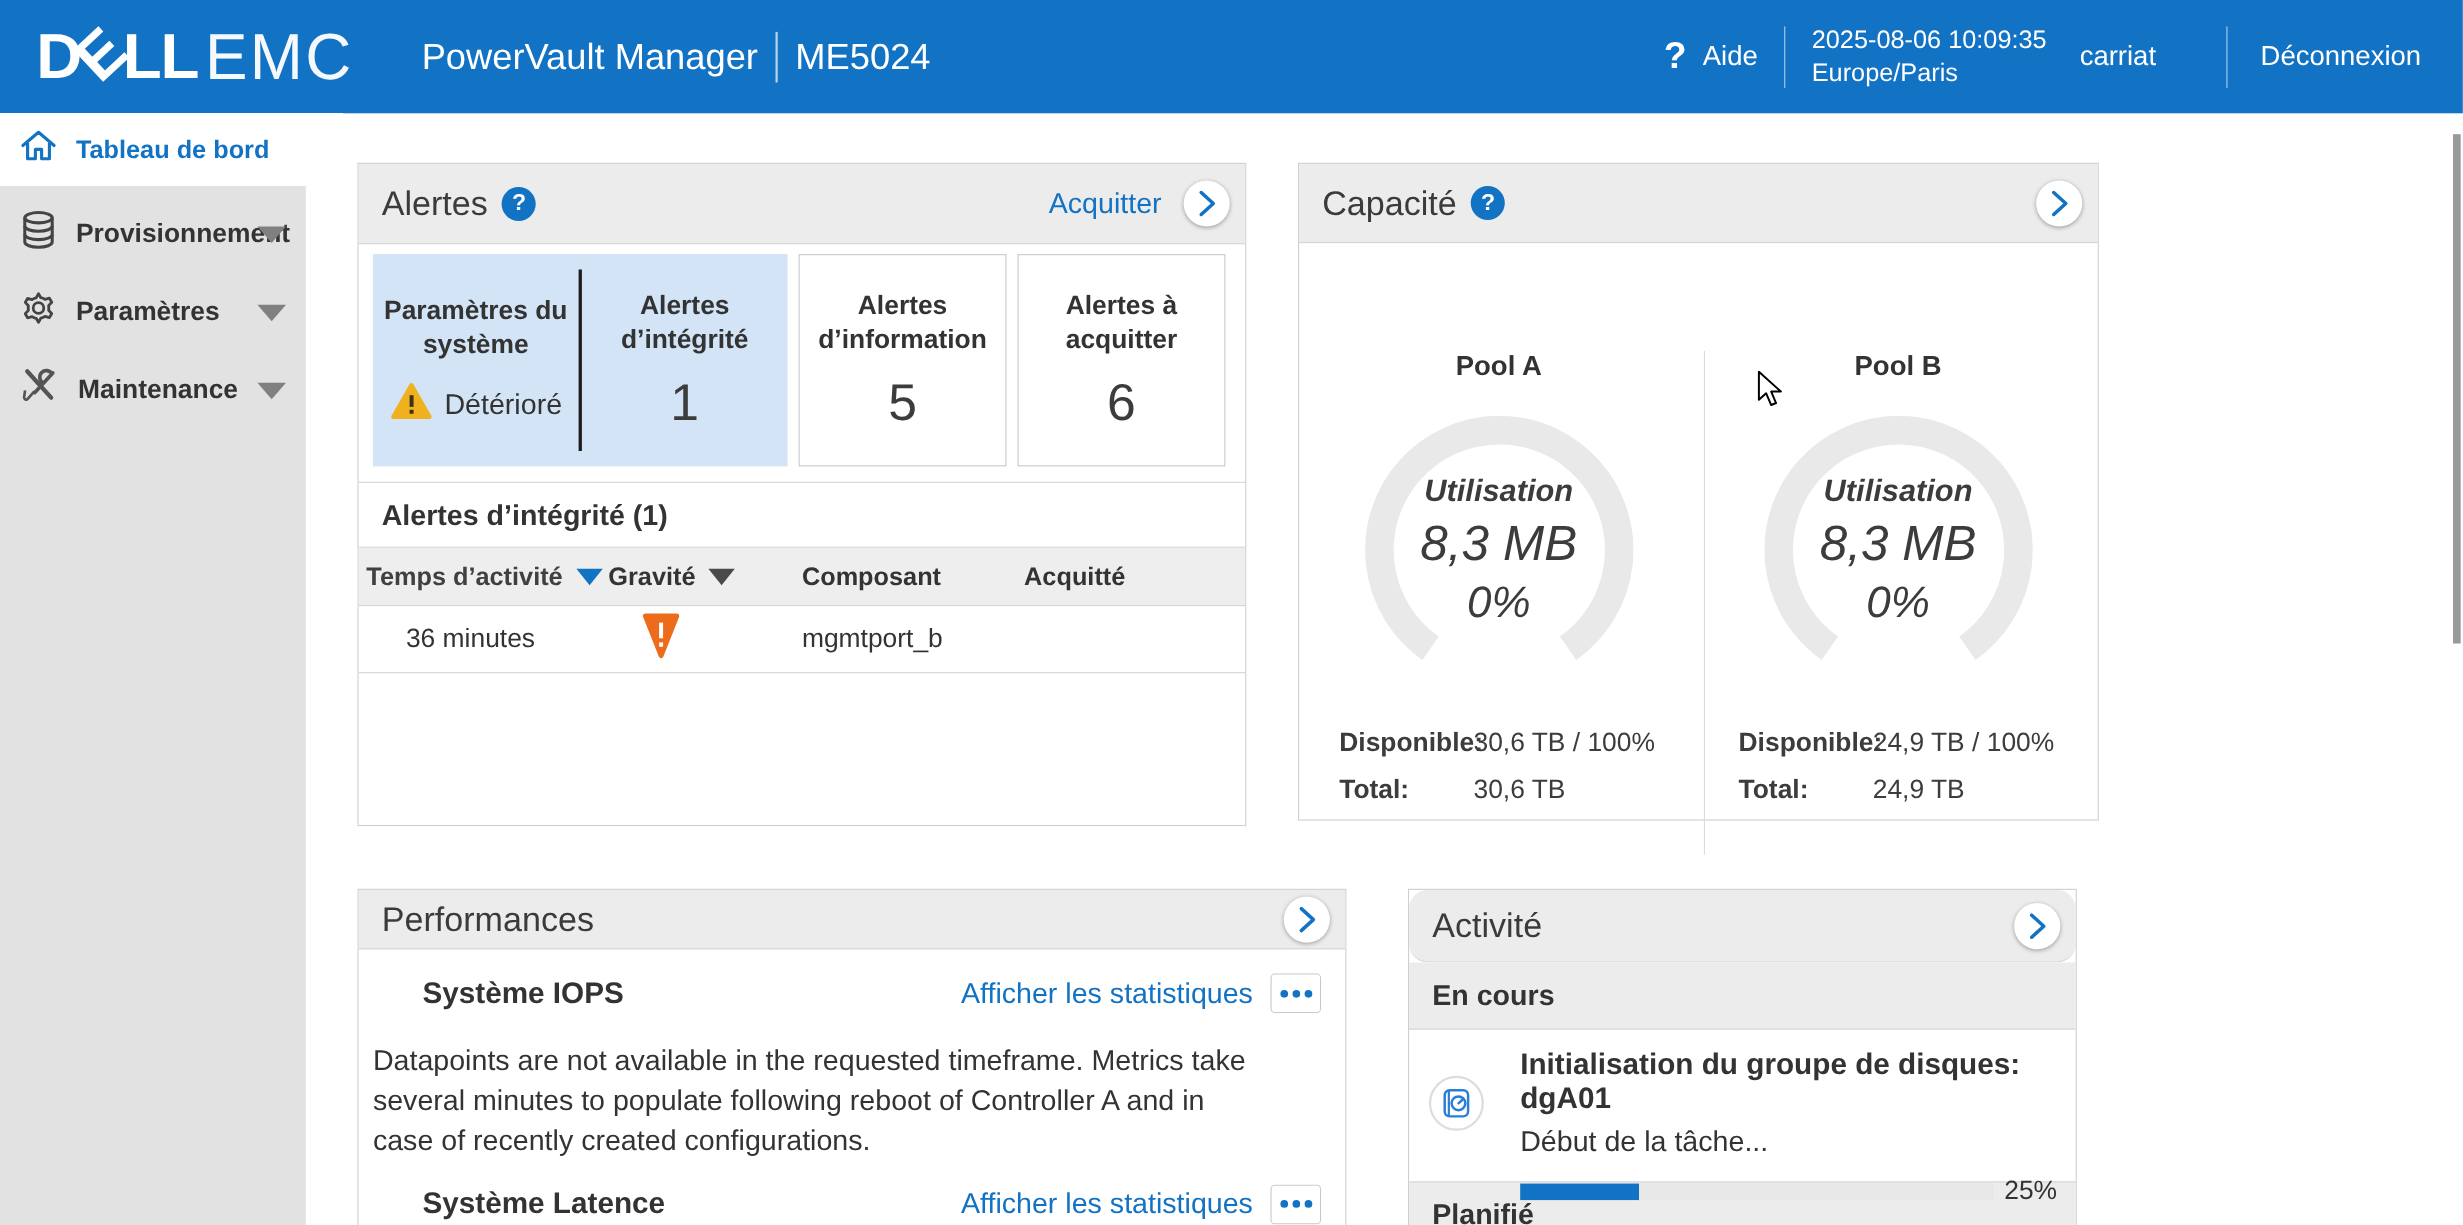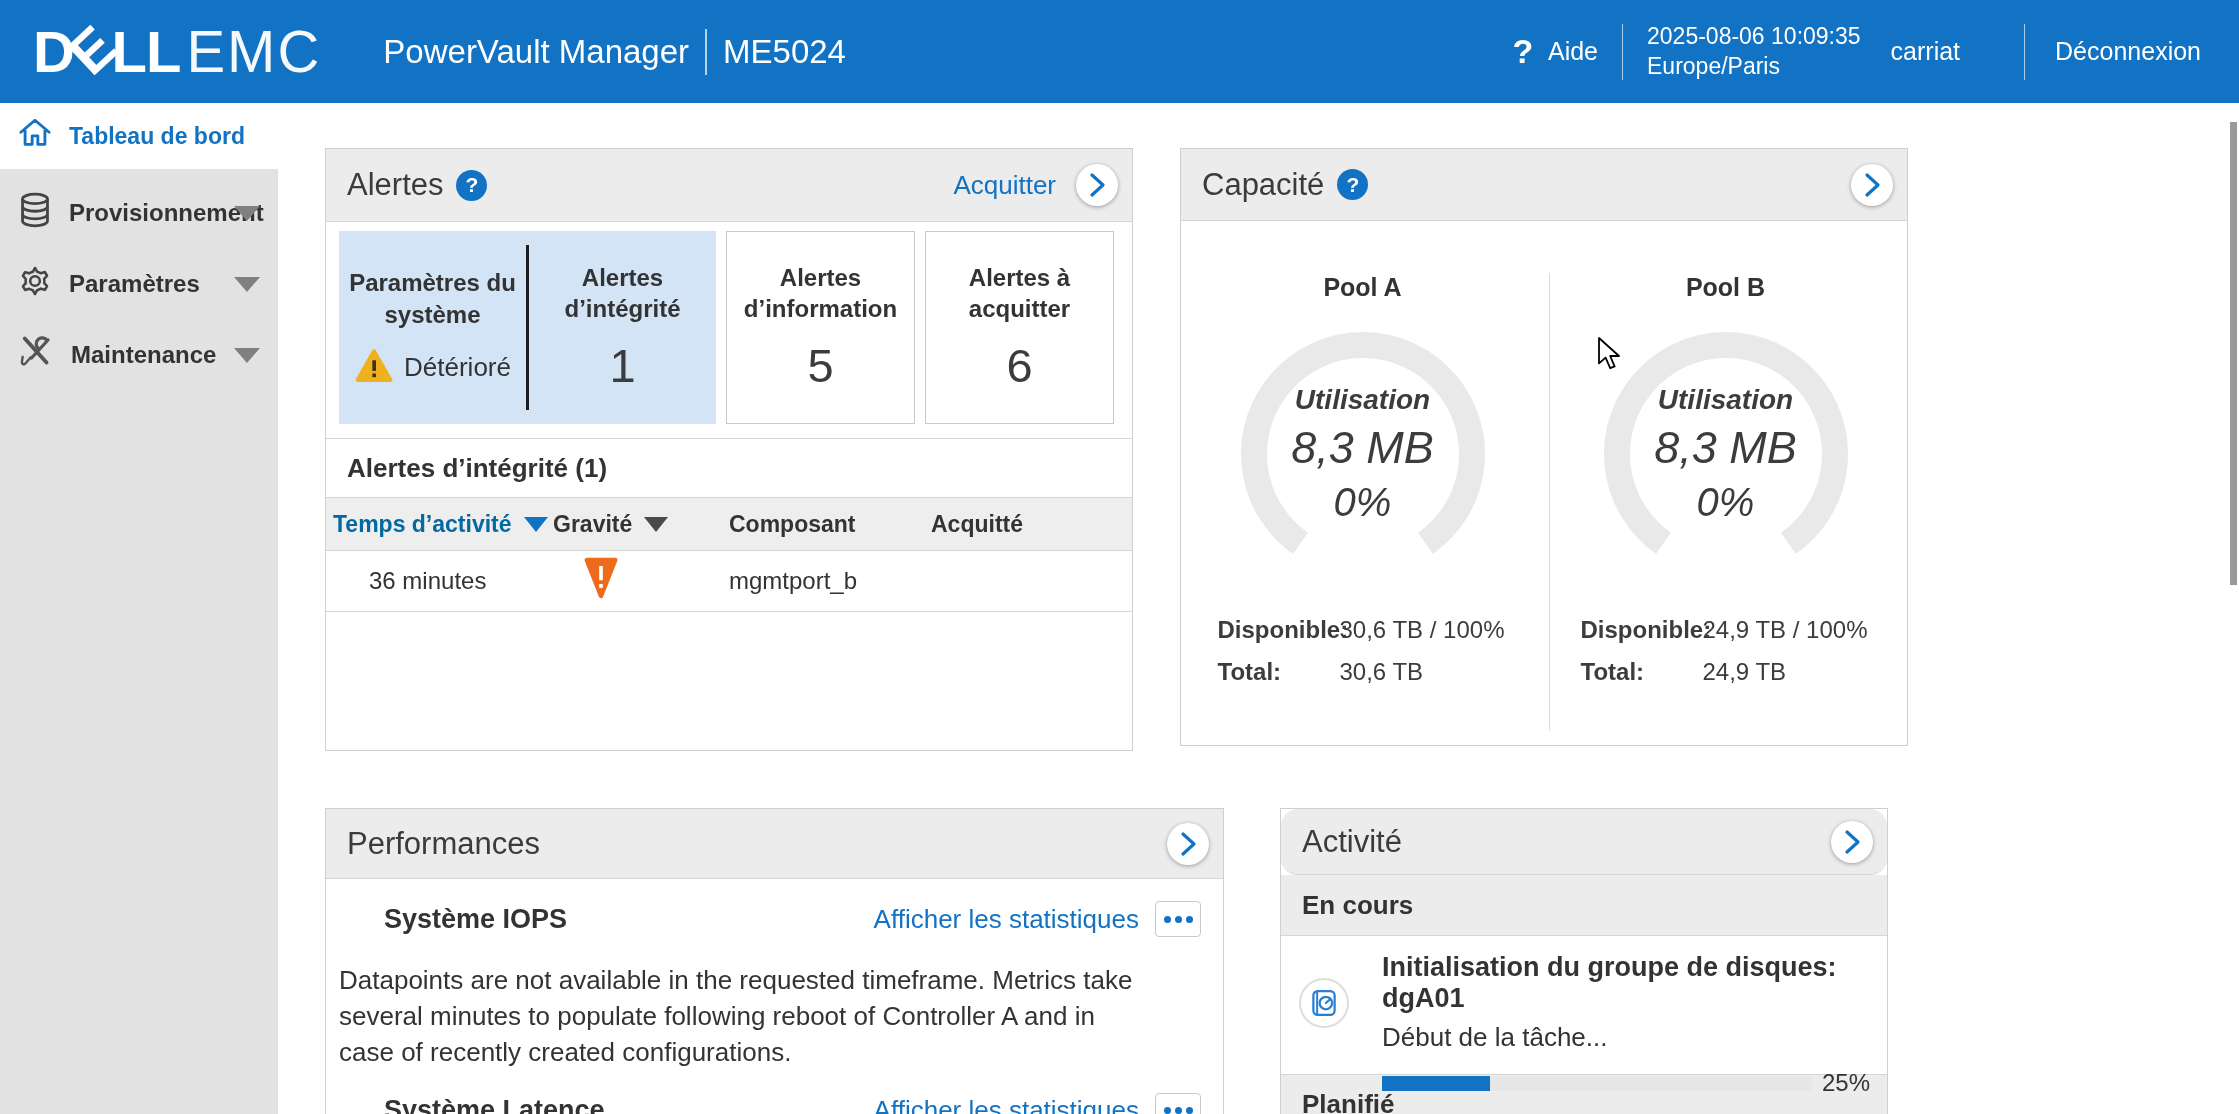--- a/index.html
+++ b/index.html
@@ -77,46 +77,46 @@
   .tile-label { font-size:24px; font-weight:600; color:#333; line-height:1.3; }
   .tile-num { font-size:47px; color:#3c3c3c; margin-top:14px; }
   .health-status { display:flex; align-items:center; gap:10px; margin-top:18px; }
   .health-status .txt { font-size:26px; color:#333; }
   .alerts-table { position:absolute; left:0; right:0; top:289px; bottom:0; border-top:1px solid #d5d5d5; }
   .at-title { height:59px; display:flex; align-items:center; padding-left:21px;
     font-size:26px; font-weight:700; color:#333; border-bottom:1px solid #d5d5d5; }
   .at-grid { display:grid; grid-template-columns:220px 176px 202px 1fr; align-items:center; }
   .at-head { background:#eee; height:53px; border-bottom:1px solid #d5d5d5; padding-left:7px; }
   .at-head .hc { display:flex; align-items:center; font-size:23px; font-weight:700; color:#333; cursor:pointer; }
-  .hc.sorted { color:#0369a1;text-align:center; }
+  .hc.sorted { color:#404040;text-align:center; }
   .sort-caret { width:0; height:0; border-left:12px solid transparent; border-right:12px solid transparent;
     border-top:15px solid #4a4a4a; margin-left:12px; }
   .sort-caret.blue { border-top-color:#1272c3; }
   .at-row { height:61px; border-bottom:1px solid #d5d5d5; padding-left:7px; font-size:24px; color:#333; }
   .at-row .c1 { padding-left:36px; }
   .at-row .c2 { padding-left:30px; }
   
   #capacity { left:1180px; top:148px; width:728px; height:598px; }
   #capacity .panel-head { height:72px; }
-  .pools { position:relative; display:flex; height:100%; }
+  .pools { position:relative; display:flex; height:100%;margin-top:46px; }
   .pool-divider { position:absolute; left:368px; top:52px; bottom:86px; width:1px; background:#dcdcdc; }
   .pool { width:364px; display:flex; flex-direction:column; align-items:center; }
   .pool-name { margin-top:52px; font-size:25px; font-weight:700; color:#333; }
   .gauge-wrap { position:relative; width:244px; height:244px; margin-top:30px; }
   .gauge-text { position:absolute; left:0; top:0; width:244px; height:244px;
     display:flex; flex-direction:column; align-items:center; justify-content:center;font-style:italic; }
   .g-usage { font-size:28px; color:#3c3c3c; font-weight:600; }
   .g-used { font-size:45px; color:#3c3c3c; margin-top:6px; }
   .g-pct { font-size:40px; color:#3c3c3c; margin-top:6px; }
   .pool-stats { margin-top:40px; width:290px; font-size:24px; color:#3c3c3c; }
   .pool-stats .row { display:flex; margin-bottom:14px; }
   .pool-stats .lab { width:122px; font-weight:700; }
   
   #perf { left:325px; top:808px; width:899px; height:340px; }
-  #perf .panel-head { height:70px; }
+  #perf .panel-head { height:54px; }
   .perf-row { display:flex; align-items:center; justify-content:space-between;
     padding:0 22px 0 58px; margin-top:22px; }
   .perf-metric { font-size:27px; font-weight:700; color:#333; }
   .perf-right { display:flex; align-items:center; gap:16px; }
   .stats-link { color:#1272c3; font-size:26px; cursor:pointer; }
   .dots-btn { width:46px; height:36px; background:#fff; border:1px solid #c9c9c9; border-radius:4px;
     display:flex; align-items:center; justify-content:center; gap:4px; cursor:pointer; }
   .dots-btn i { width:7px; height:7px; border-radius:50%; background:#1272c3; }
   .perf-msg { margin:26px 22px 0 13px; width:800px; font-size:26px; color:#333; line-height:1.38; }
   

